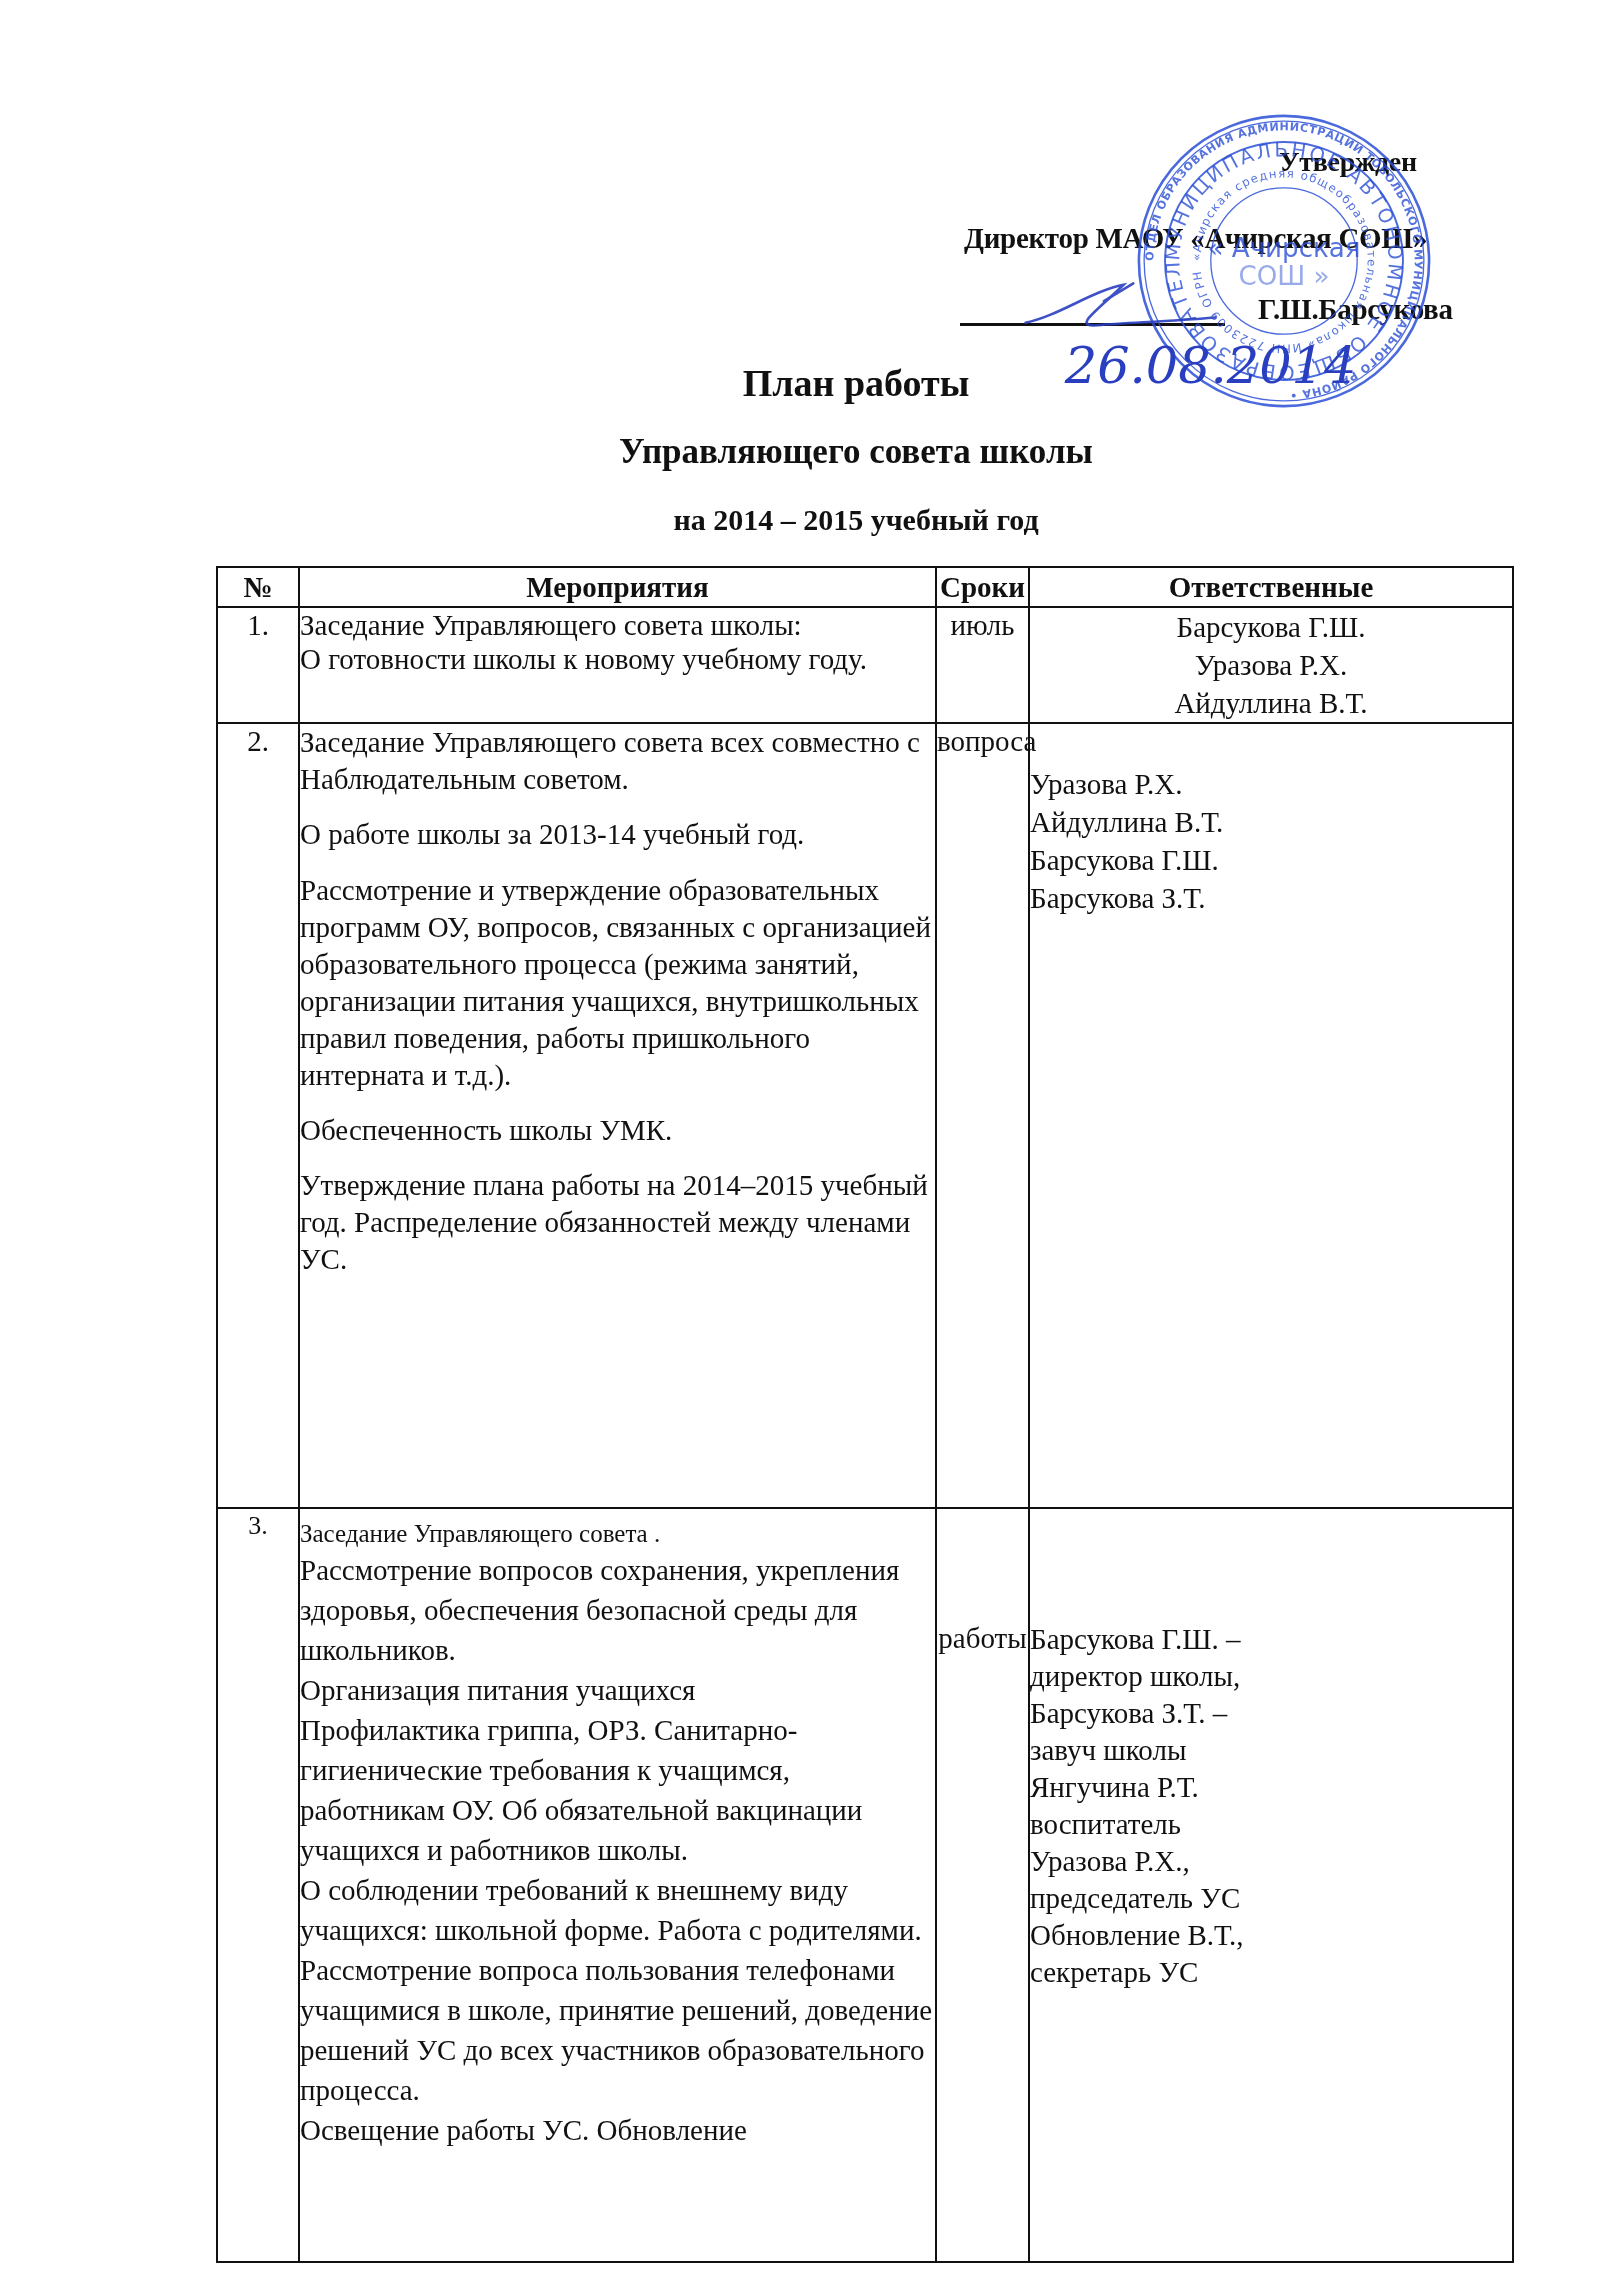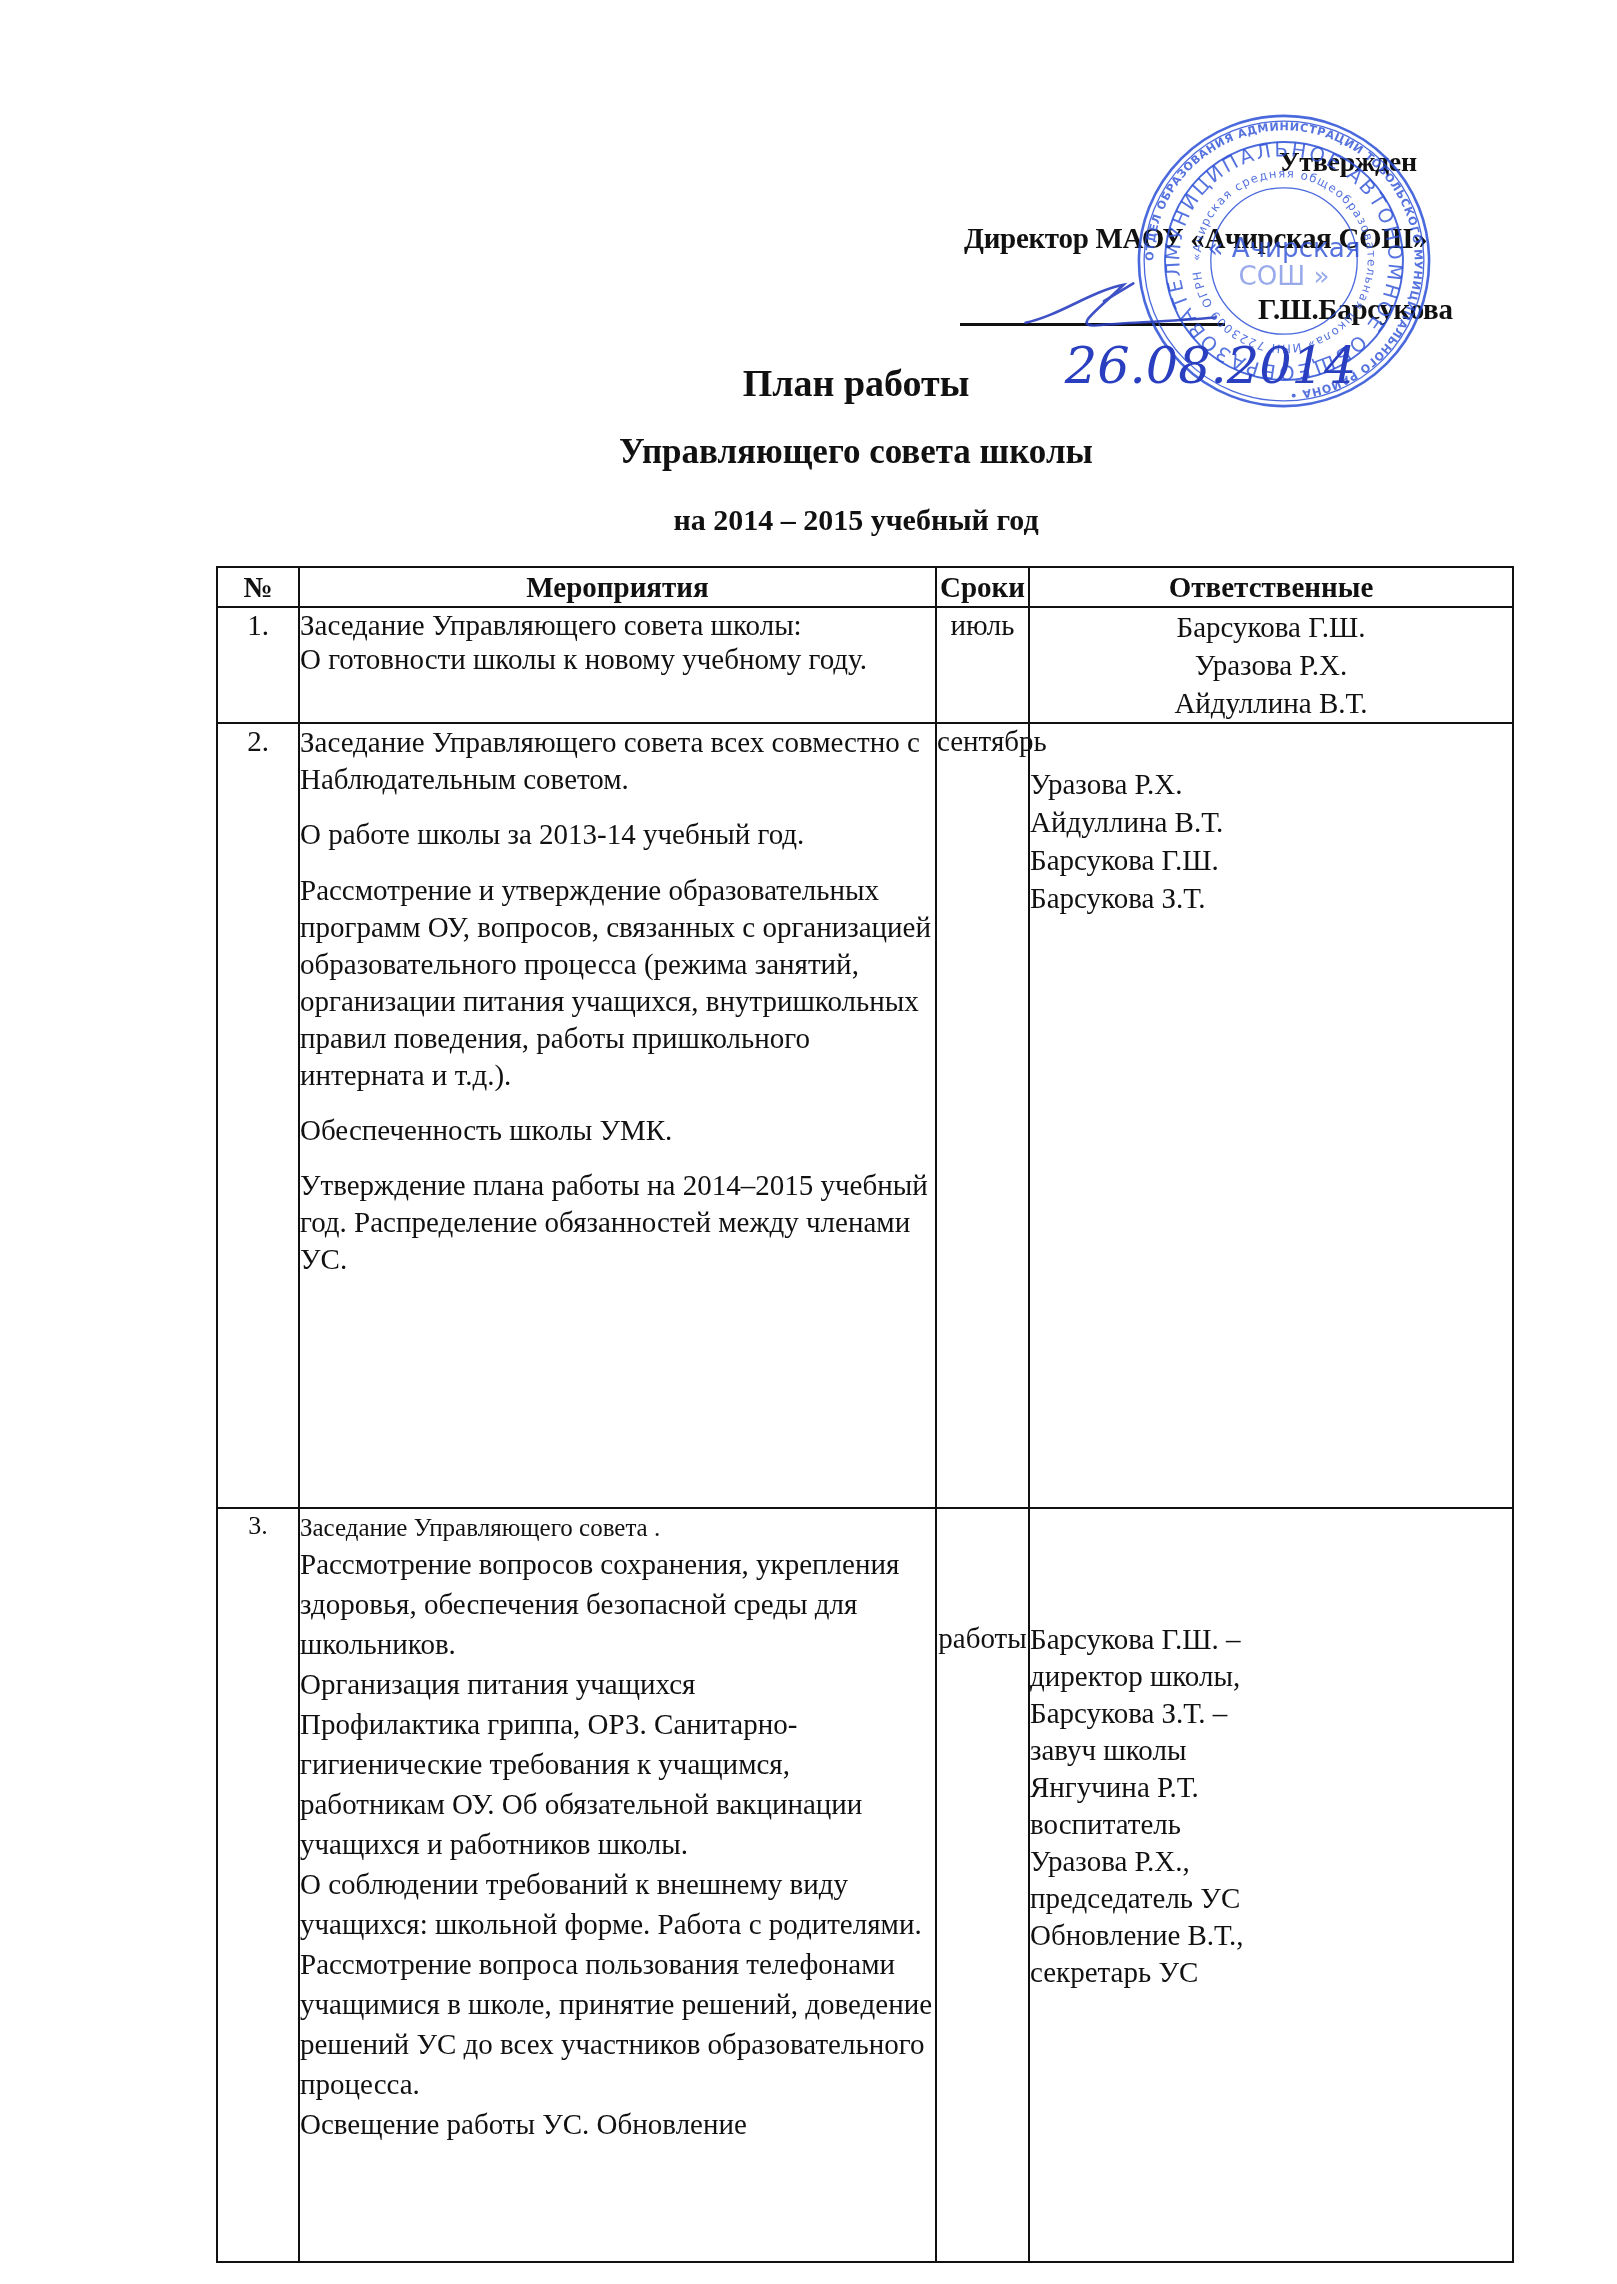--- a/index.html
+++ b/index.html
@@ -24,21 +24,21 @@
   .c-resp { width: 484px; }
   .cell-num { font-size: 29px; line-height: 34px; padding-top: 6.5px; text-align: center; }
   .cell-act { font-size: 29px; line-height: 34px; padding: 6.5px 13px 0 14.4px; }
   .cell-term { font-size: 29px; line-height: 34px; padding-top: 6.5px; text-align: center; }
   .cell-resp { font-size: 29px; line-height: 34px; padding: 6.5px 6.5px 0 13px; }
   .row1 td { height: 114px; }
   .row2 td { height: 742px; }
   .row3 td { height: 640px; }
   .row1 .cell-resp { text-align: center; padding-left: 0; }
   .para { margin: 0 0 18.3px 0; }
-  .row3 .cell-act { line-height: 40px; padding-top: 2px; }
+  .row3 .cell-act { line-height: 40px; padding-top: 8px; }
   .row3 .cell-act .small-first { font-size: 25px; line-height: 33px; }
   .row3 .cell-term { padding-top: 112px; }
   .row3 .cell-resp { padding-top: 112px; line-height: 37px; border-radius: 32px; }
   .row2 .cell-resp { padding-top: 41px; line-height: 38px; }
   .row3 .cell-num { font-size: 26px; }
   .line { display: block; }
 </style>
 </head>
 <body>
 
@@ -113,21 +113,21 @@
 
     <tr class="row2">
       <td class="cell-num">2.</td>
       <td class="cell-act" style="line-height:37px;">
         <p class="para">Заседание Управляющего совета всех совместно с Наблюдательным советом.</p>
         <p class="para">О работе школы за 2013-14 учебный год.</p>
         <p class="para">Рассмотрение и утверждение  образовательных программ ОУ, вопросов, связанных с организацией образовательного процесса (режима занятий, организации питания учащихся, внутришкольных правил поведения, работы пришкольного интерната и т.д.).</p>
         <p class="para">Обеспеченность школы УМК.</p>
         <p class="para">Утверждение плана работы на 2014–2015 учебный  год. Распределение обязанностей между членами УС.</p>
       </td>
-      <td class="cell-term">сентябрь</td>
+      <td class="cell-term">вопроса</td>
       <td class="cell-resp">
         <span class="line">Уразова Р.Х.</span>
         <span class="line">Айдуллина В.Т.</span>
         <span class="line">Барсукова Г.Ш.</span>
         <span class="line">Барсукова З.Т.</span>
       </td>
     </tr>
 
     <tr class="row3">
       <td class="cell-num">3.</td>

